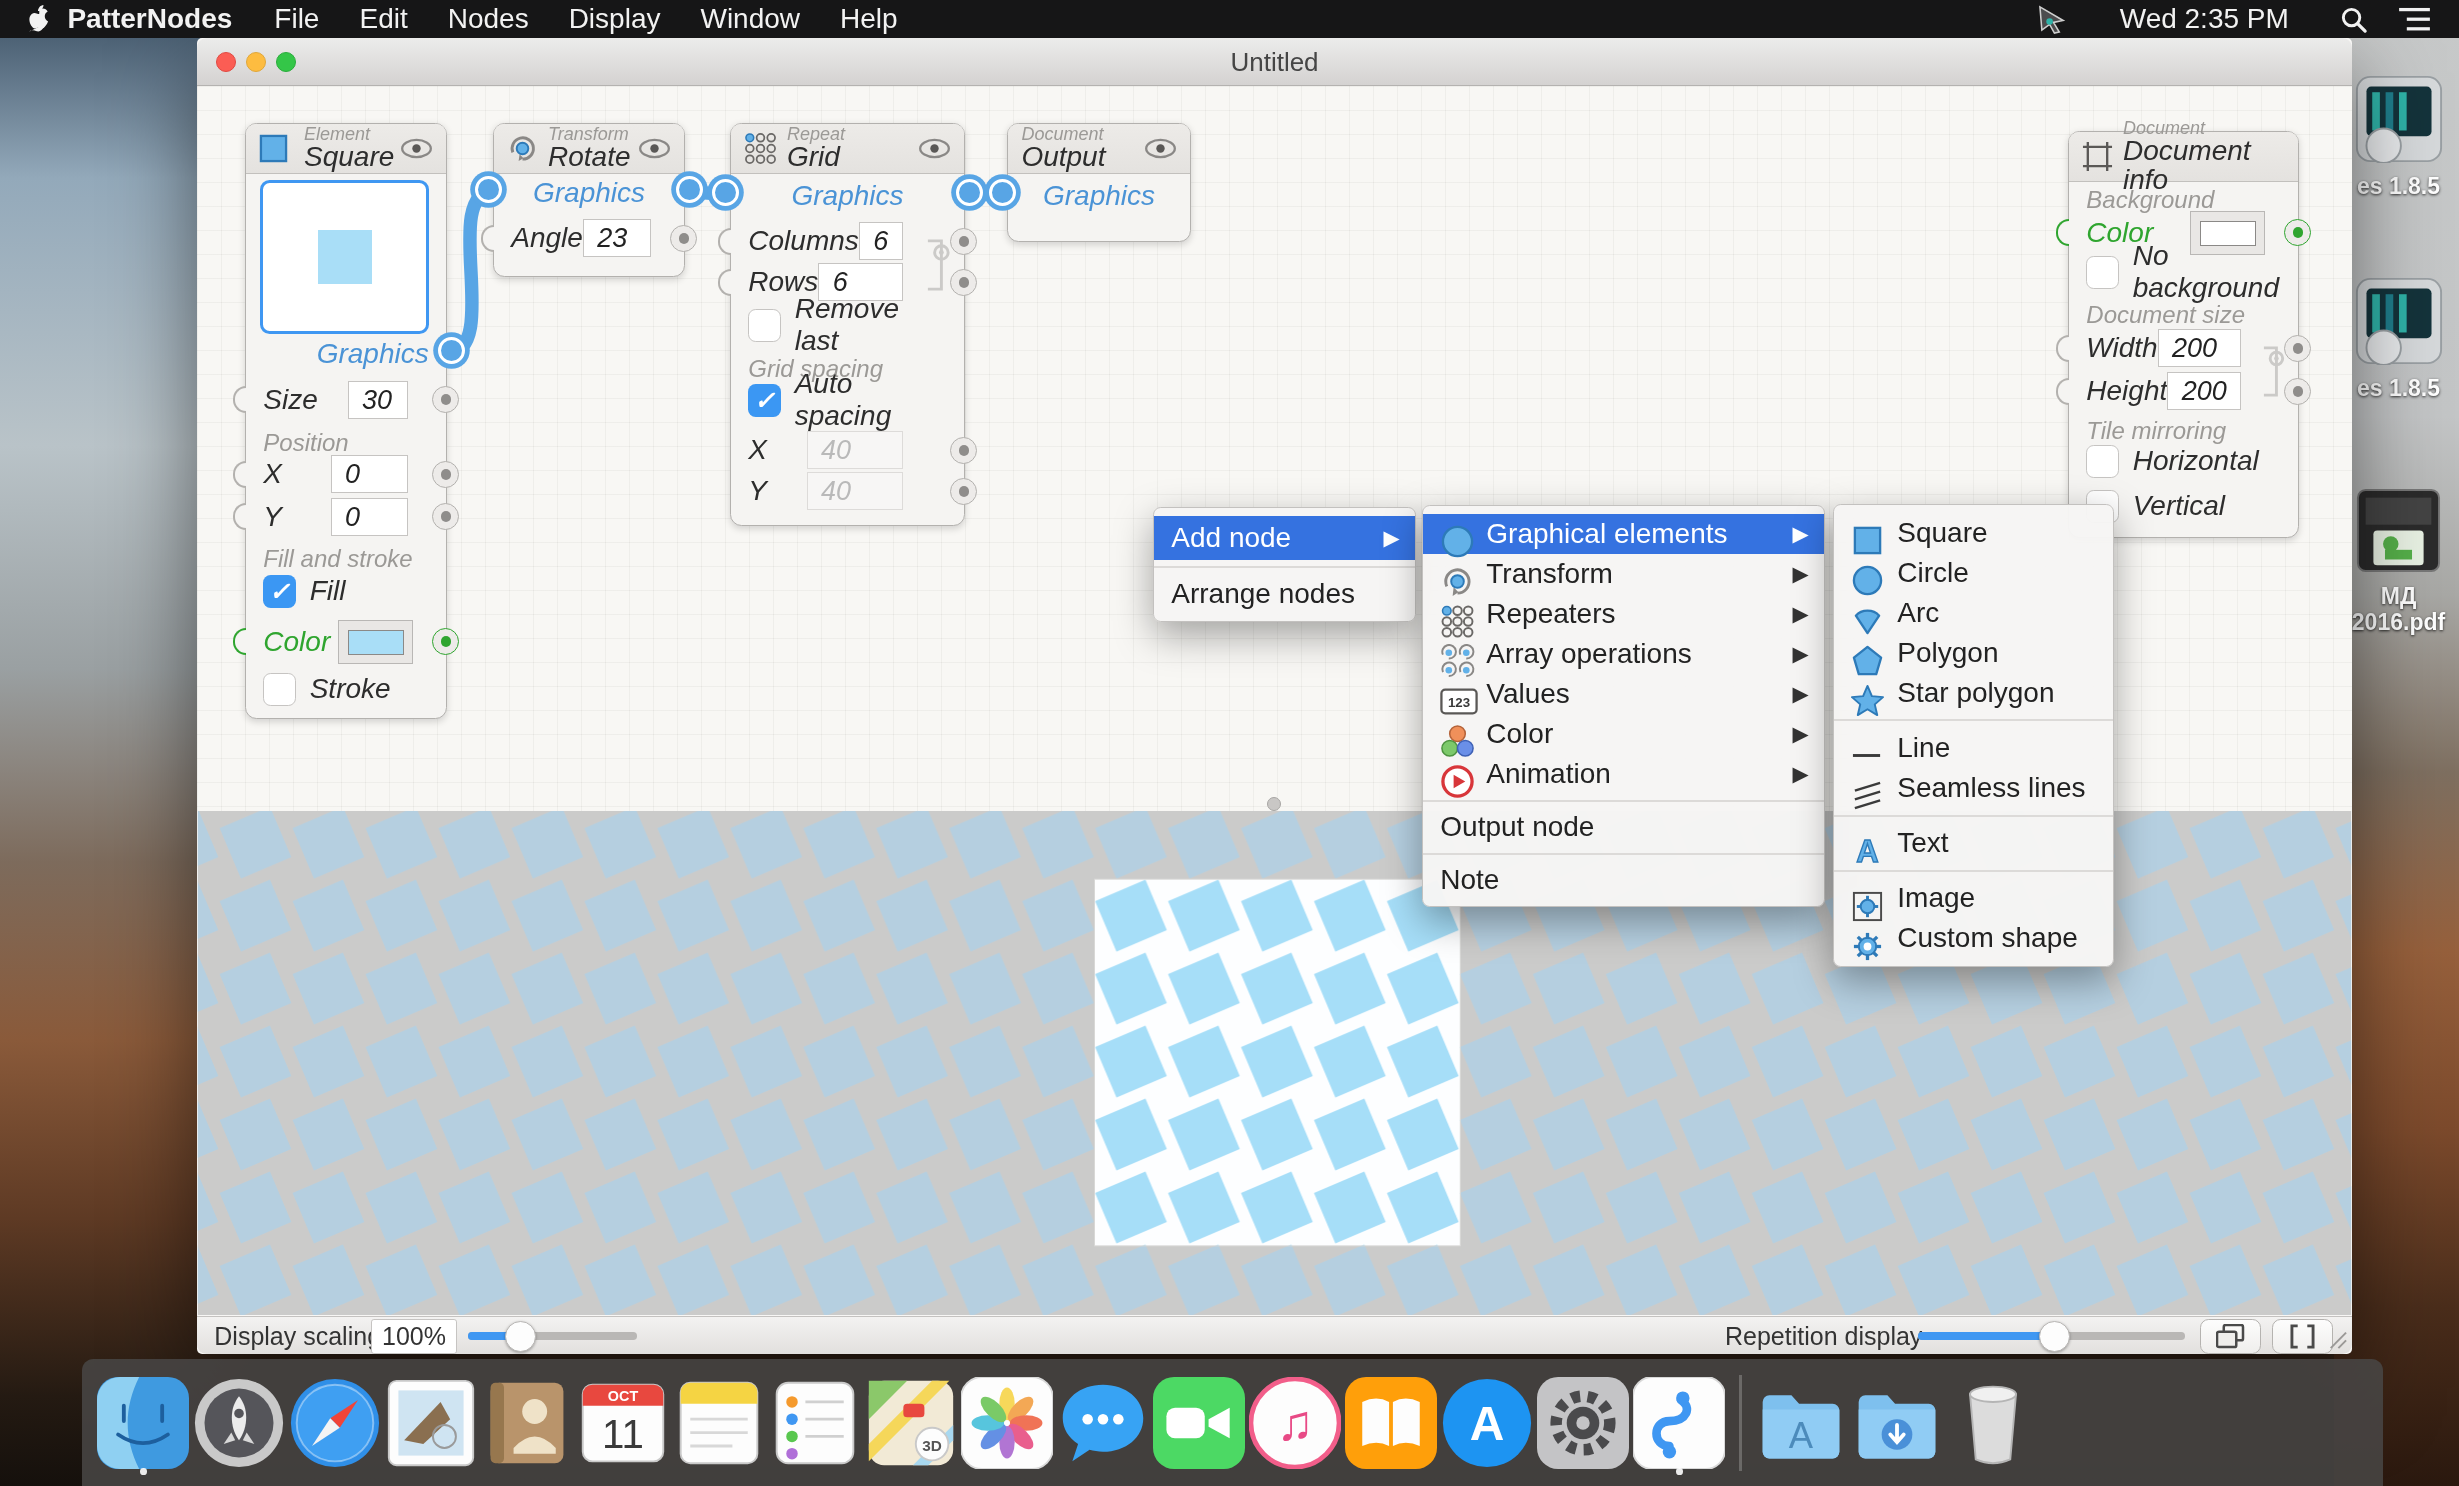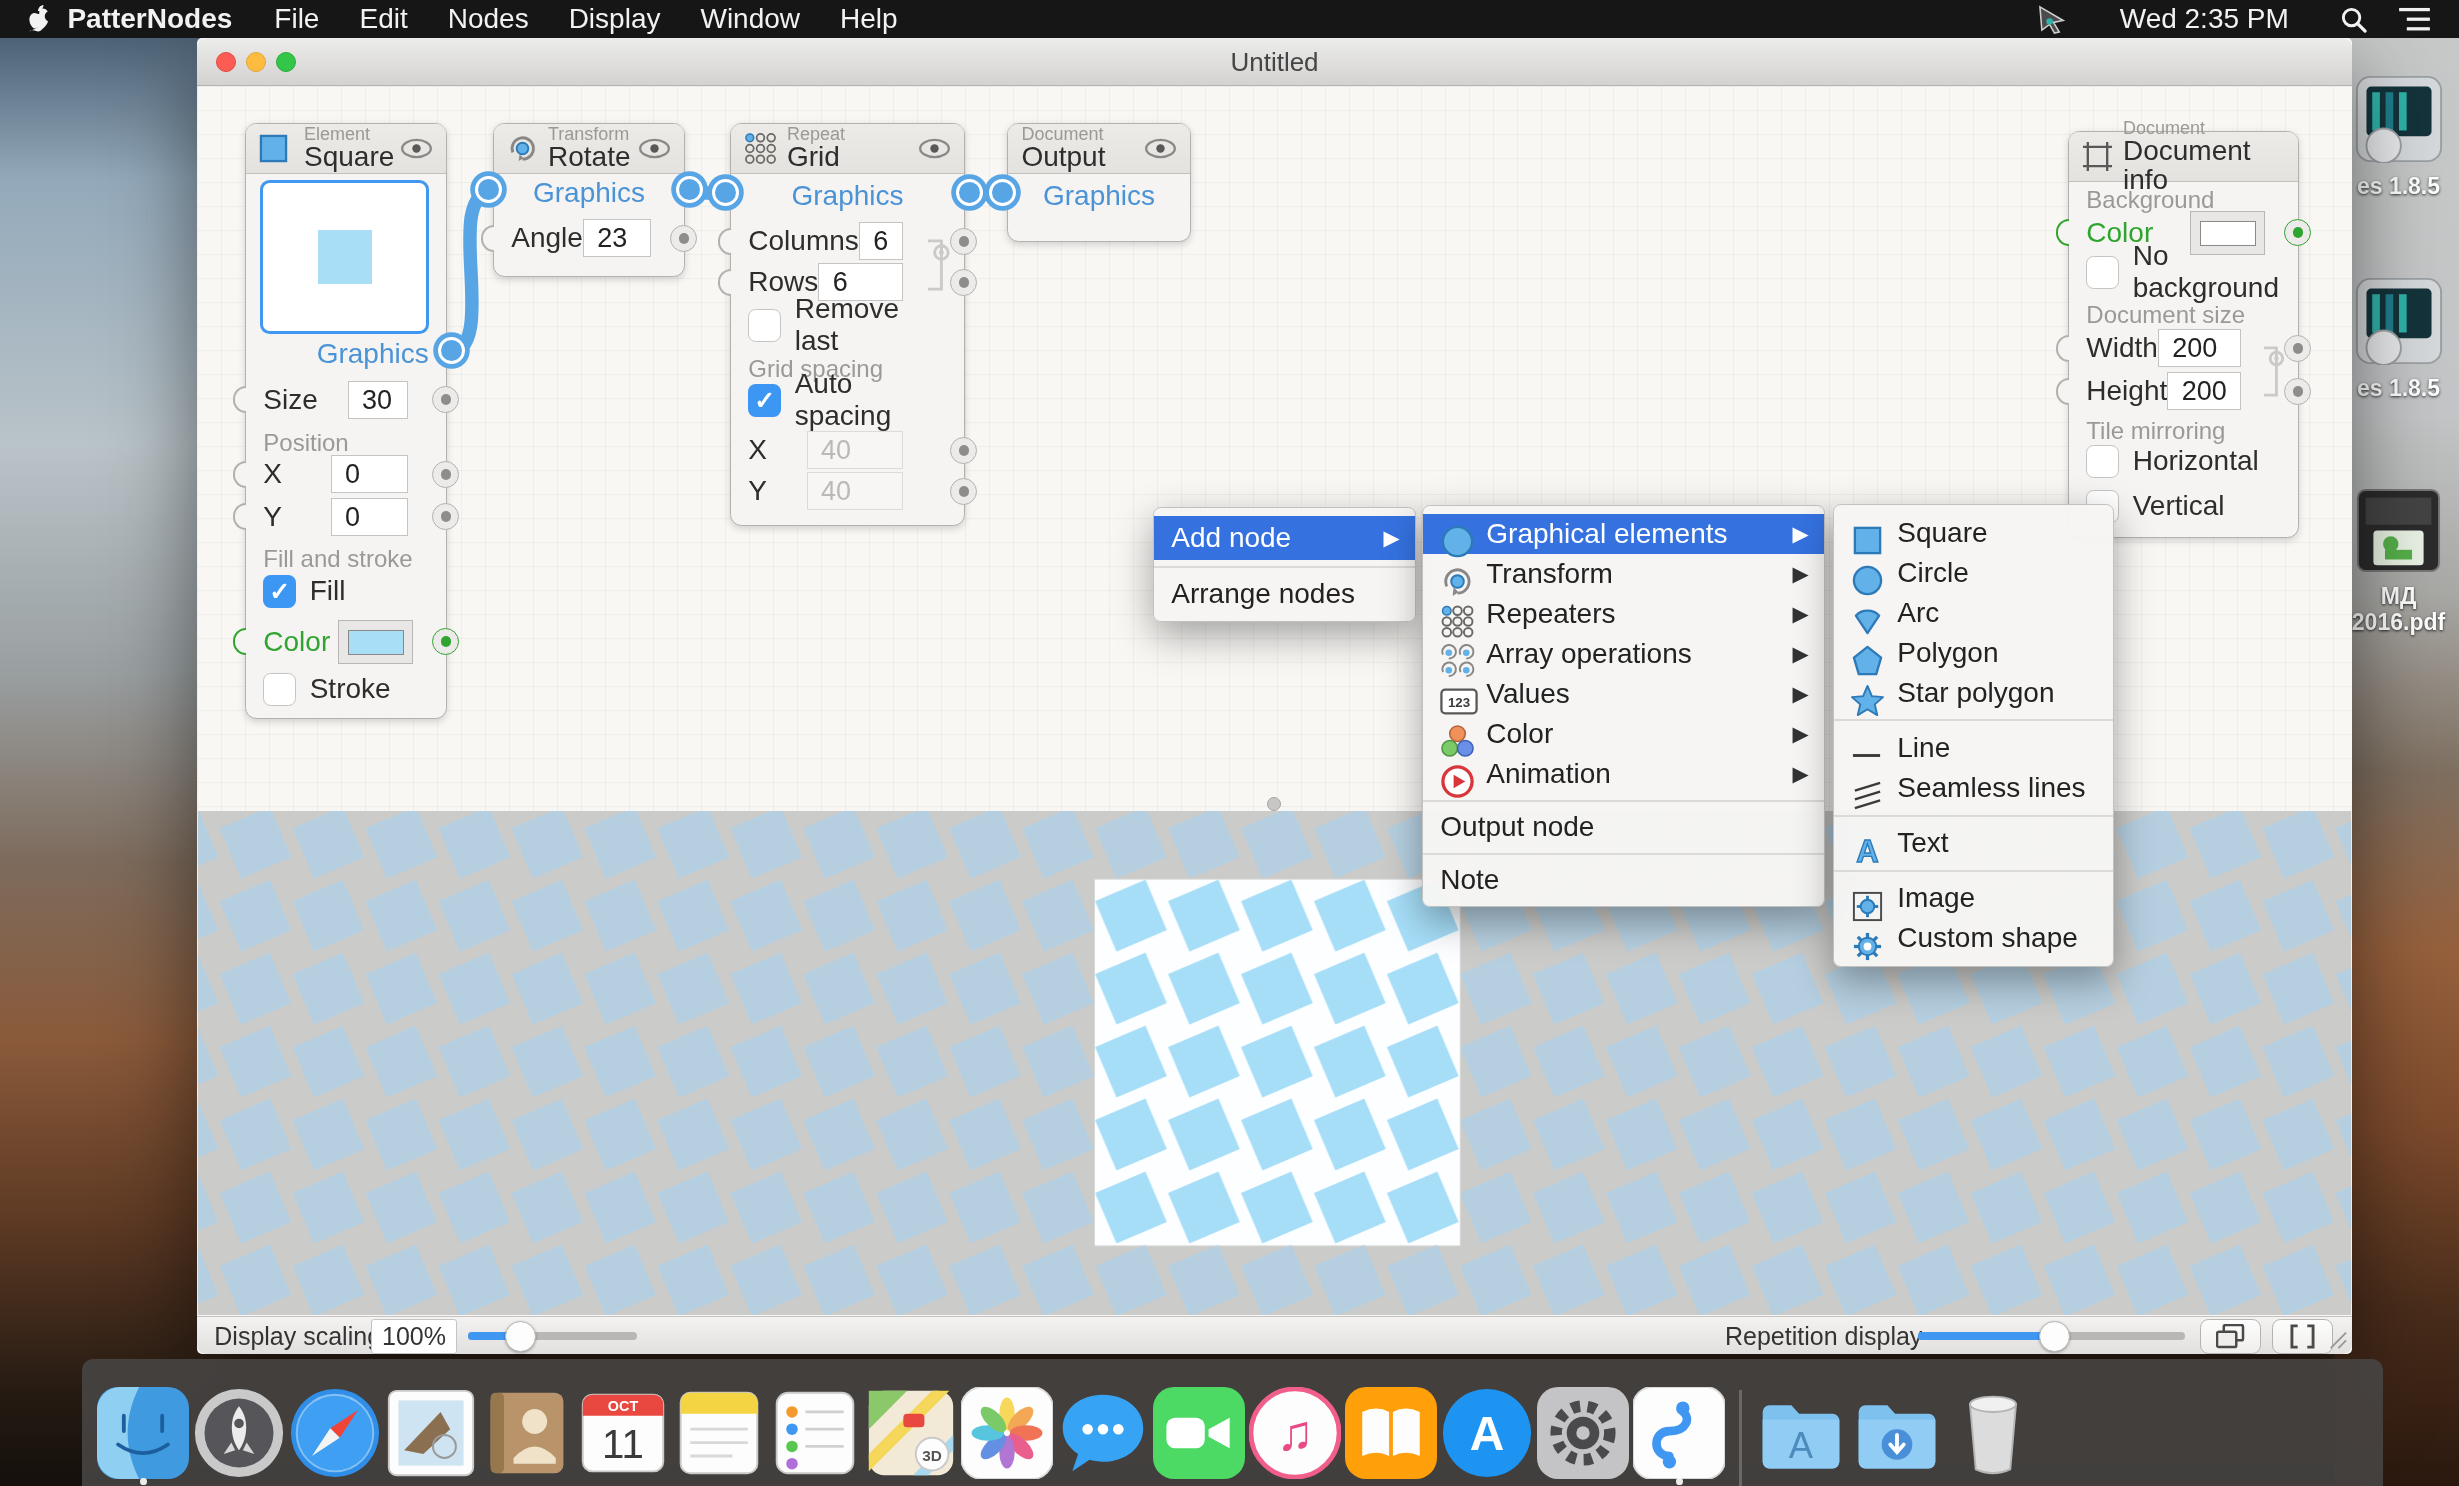--- a/index.html
+++ b/index.html
@@ -31,21 +31,21 @@
     color:#454545;font-size:26px;}
   .tl{position:absolute;top:14.4px;width:20px;height:20px;border-radius:50%;}
   .tl.red{left:19px;background:#fb5d54;border:1px solid #e14942;}
   .tl.yellow{left:49px;background:#fdbc40;border:1px solid #e0a73a;}
   .tl.green{left:79px;background:#34c648;border:1px solid #2aad3c;}
 
   
   .canvas{position:absolute;top:48px;left:0;width:2155px;height:725px;background:#f8f7f4;overflow:hidden;
     background-image:linear-gradient(rgba(120,112,100,.07) 1px,transparent 1px),
                      linear-gradient(90deg,rgba(120,112,100,.07) 1px,transparent 1px);
-    background-size:24px 24px;}
+    background-size:24px 24px;font-style:italic;}
   .cables{position:absolute;top:0;left:0;}
   .divider-dot{position:absolute;left:1070px;top:711px;width:14.4px;height:14.4px;border-radius:50%;
     background:#c9c7c5;border:1px solid #a8a6a4;}
 
   
   .node{position:absolute;background:#f5f4f2;border:1.9px solid #b3b1ae;border-radius:11.5px;
     box-shadow:0 2.9px 7.7px rgba(0,0,0,.15);}
   .nhead{position:absolute;top:0;left:0;right:0;height:50px;border-radius:9.6px 9.6px 0 0;
     background:linear-gradient(#edebe8,#e4e2df);border-bottom:1.9px solid #c2c0bd;
     display:flex;align-items:center;padding:0 13.4px;}
@@ -105,21 +105,21 @@
     box-shadow:0 13.4px 38px rgba(0,0,0,.35);padding:7.7px 0;z-index:50;}
   .mrow{height:40px;display:flex;align-items:center;padding:0 15.4px 0 17.3px;font-size:28px;color:#222;}
   .mrow .micon{width:46px;display:flex;align-items:center;margin-top:16px;}
   .mrow .arr{margin-left:auto;font-size:21px;color:#333;}
   .mrow.hl{background:#3572e0;color:#fff;}
   .mrow.hl .arr{color:#fff;}
   .msep{height:1.9px;background:#dcdad8;margin:6.7px 0;}
 
   
   .dock{position:absolute;left:82px;top:1359px;width:2301px;height:127px;background:rgba(72,70,68,.88);
-    border-radius:11.5px 11.5px 0 0;z-index:30;display:flex;align-items:flex-end;padding:0 13.4px;}
+    border-radius:11.5px 11.5px 0 0;z-index:30;display:flex;align-items:center;padding:0 13.4px;}
   .dicon{width:96px;height:106px;display:flex;align-items:center;justify-content:center;position:relative;flex:0 0 auto;}
   .ddot{position:absolute;bottom:1px;left:45px;width:6.7px;height:6.7px;border-radius:50%;background:rgba(255,255,255,.9);}
   .dsep{width:2.9px;height:96px;background:rgba(255,255,255,.22);margin:0 11.5px;flex:0 0 auto;}
 
   
   .dt-item{position:absolute;width:125px;text-align:center;z-index:5;}
   .dt-label{margin-top:5.8px;color:#fff;font-size:23px;font-weight:bold;text-shadow:0 1px 2.9px rgba(0,0,0,.8);line-height:1.15;}
 </style>
 </head>
 <body>

